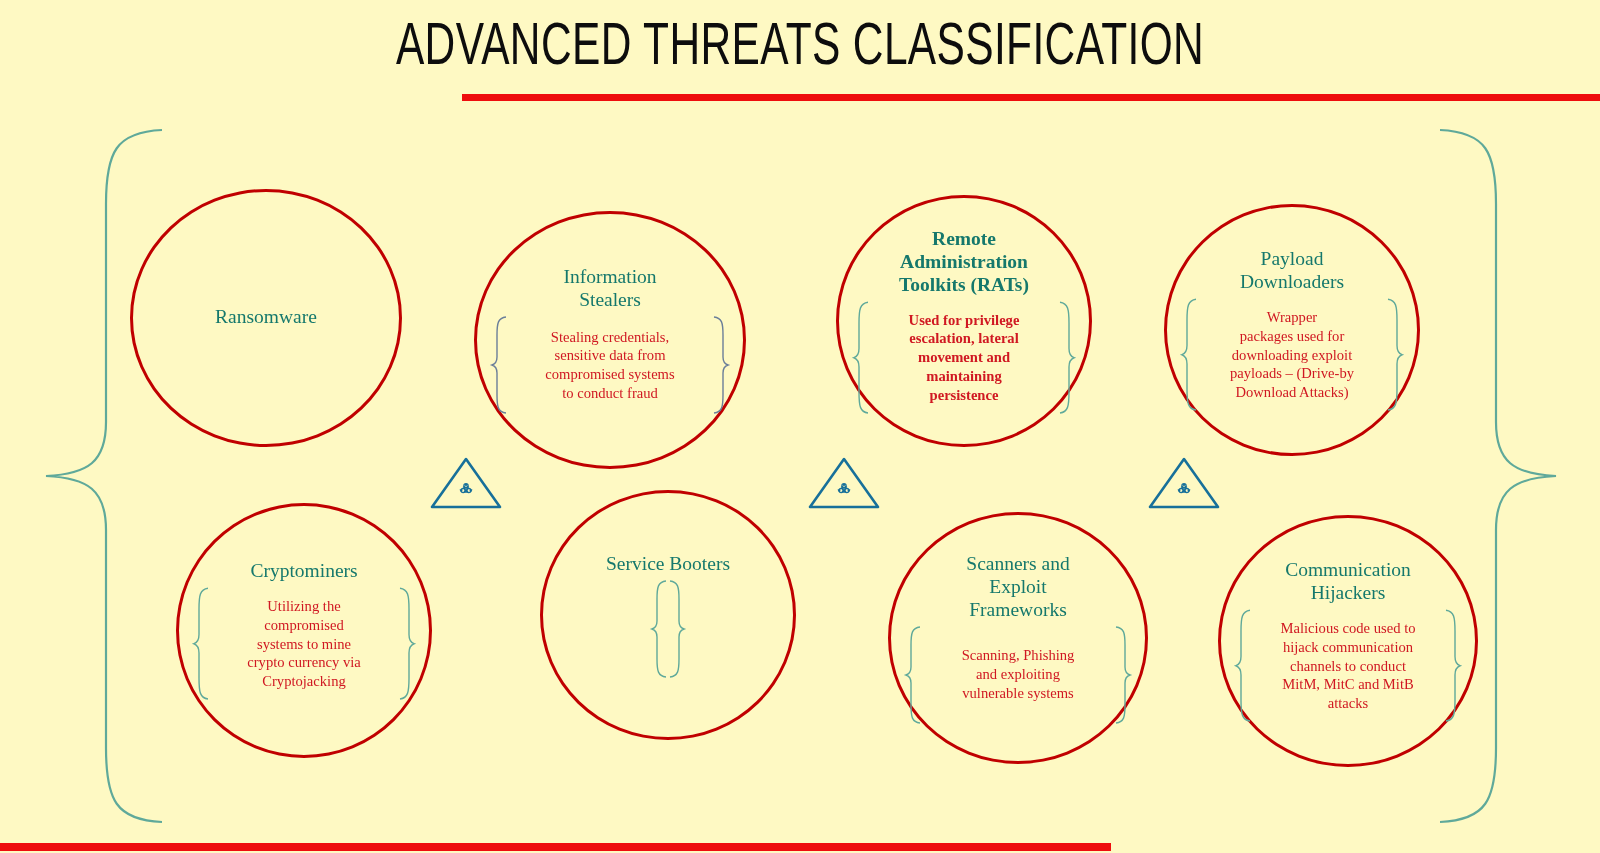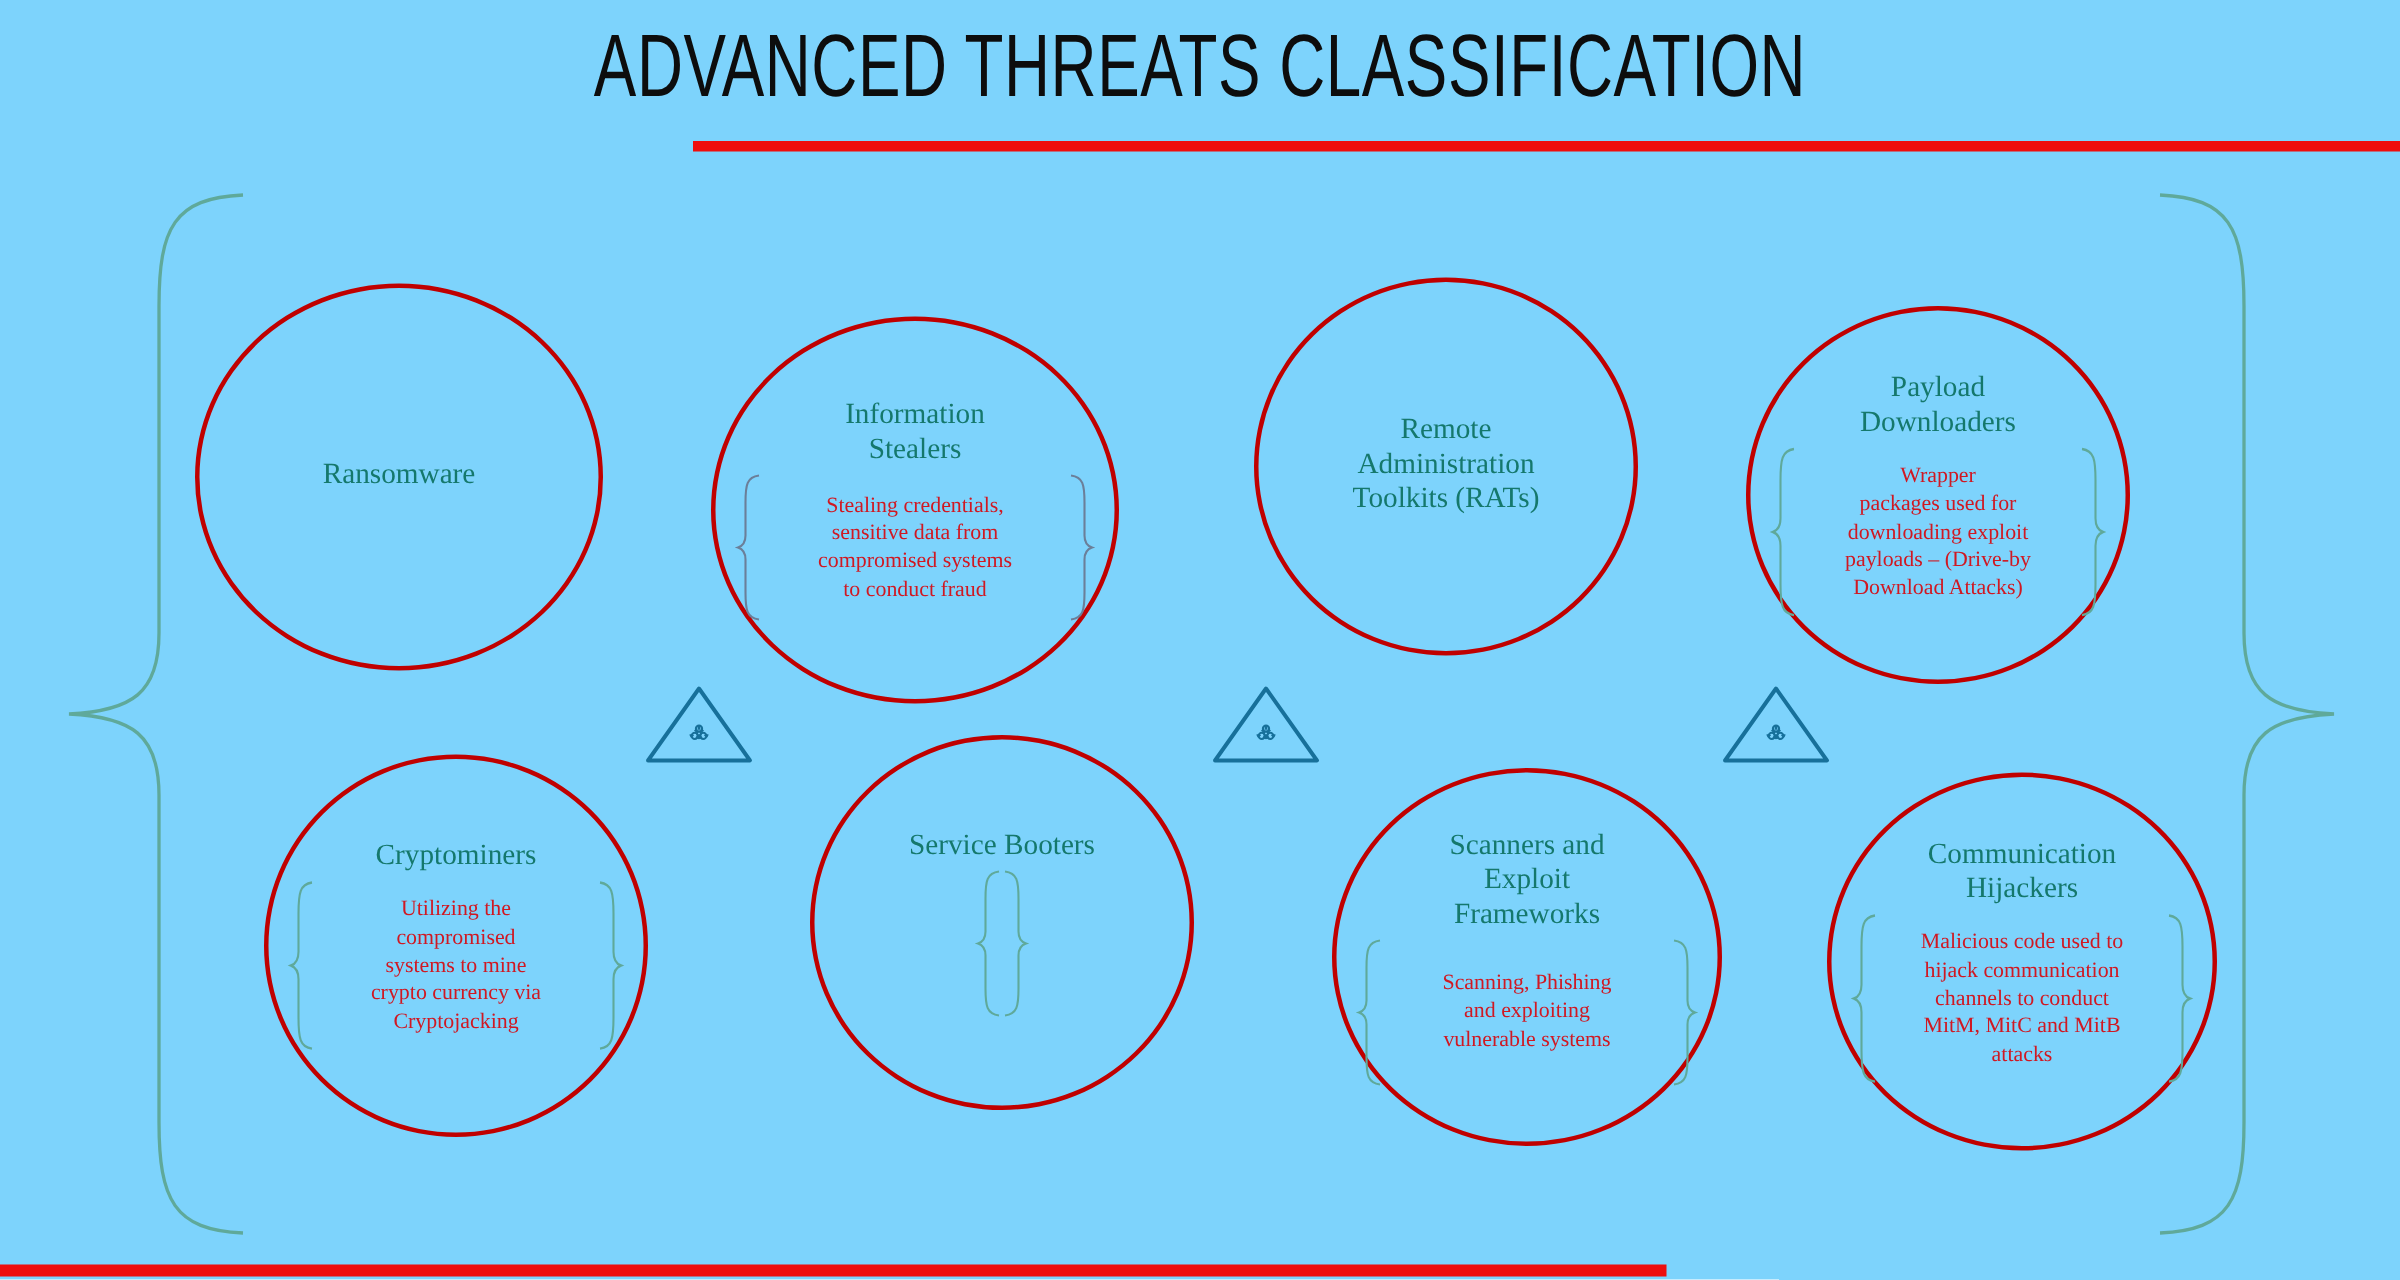--- a/index.html
+++ b/index.html
@@ -13,21 +13,21 @@
     position: relative;
     overflow: hidden;
     font-family: "Liberation Sans", sans-serif;
   }
 
   #slide {
     position: absolute;
     left: 0; top: 0;
     width: 1600px;
     height: 853px;
-    background: #7dd3fc;
+    background: #fef9c3;
   }
 
   
   #title {
     position: absolute;
     left: 0;
     top: 14px;
     width: 1600px;
     text-align: center;
     font-family: "Liberation Sans Narrow", "Liberation Sans", sans-serif;
@@ -182,25 +182,38 @@
 sensitive data from
 compromised systems
 to conduct fraud</div>
         <svg class="mini-brace" viewBox="0 0 17 100" preserveAspectRatio="none">
           <path d="M 2 2 C 10 3, 11 8, 11 20 L 11 42 C 11 47, 13 49, 16 50 C 13 51, 11 53, 11 58 L 11 80 C 11 92, 10 97, 2 98" fill="none" stroke="#6b7f99" stroke-width="1.4"></path>
         </svg>
       </div>
     </div>
   </div>
 
-  <div class="node" style="left:836px; top:185px; width:256px; height:252px;">
+  <div class="node" style="left:836px; top:195px; width:256px; height:252px;font-weight:bold;">
     <div class="node-inner">
       <div class="node-title">Remote
 Administration
 Toolkits (RATs)</div>
+      <div class="node-body-wrap">
+        <svg class="mini-brace" viewBox="0 0 17 100" preserveAspectRatio="none">
+          <path d="M 15 2 C 7 3, 6 8, 6 20 L 6 42 C 6 47, 4 49, 1 50 C 4 51, 6 53, 6 58 L 6 80 C 6 92, 7 97, 15 98" fill="none" stroke="#5fa99a" stroke-width="1.4"></path>
+        </svg>
+        <div class="node-body">Used for privilege
+escalation, lateral
+movement and
+maintaining
+persistence</div>
+        <svg class="mini-brace" viewBox="0 0 17 100" preserveAspectRatio="none">
+          <path d="M 2 2 C 10 3, 11 8, 11 20 L 11 42 C 11 47, 13 49, 16 50 C 13 51, 11 53, 11 58 L 11 80 C 11 92, 10 97, 2 98" fill="none" stroke="#5fa99a" stroke-width="1.4"></path>
+        </svg>
+      </div>
     </div>
   </div>
 
   <div class="node" style="left:176px; top:503px; width:256px; height:255px;">
     <div class="node-inner">
       <div class="node-title">Cryptominers</div>
       <div class="node-body-wrap">
         <svg class="mini-brace" viewBox="0 0 17 100" preserveAspectRatio="none">
           <path d="M 15 2 C 7 3, 6 8, 6 20 L 6 42 C 6 47, 4 49, 1 50 C 4 51, 6 53, 6 58 L 6 80 C 6 92, 7 97, 15 98" fill="none" stroke="#5fa99a" stroke-width="1.4"></path>
         </svg>

